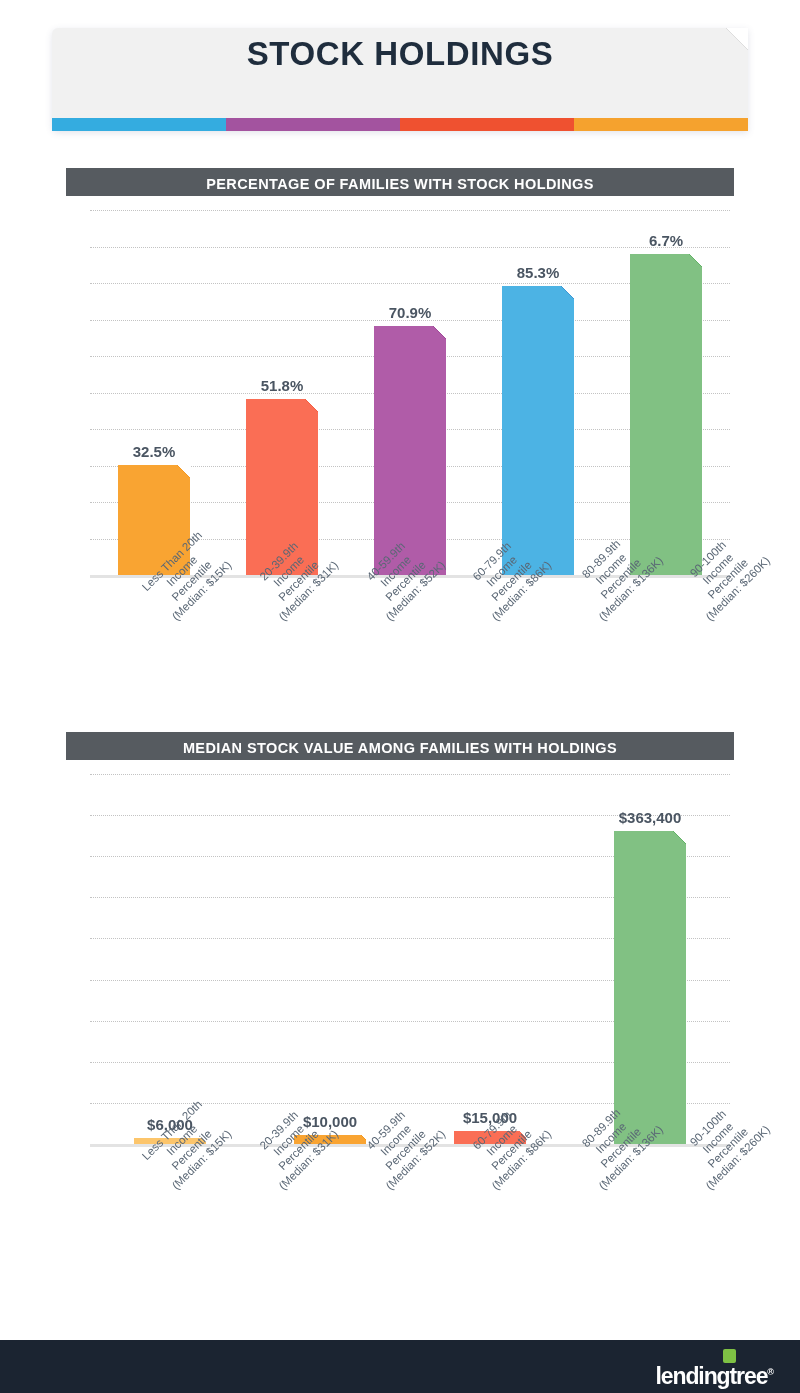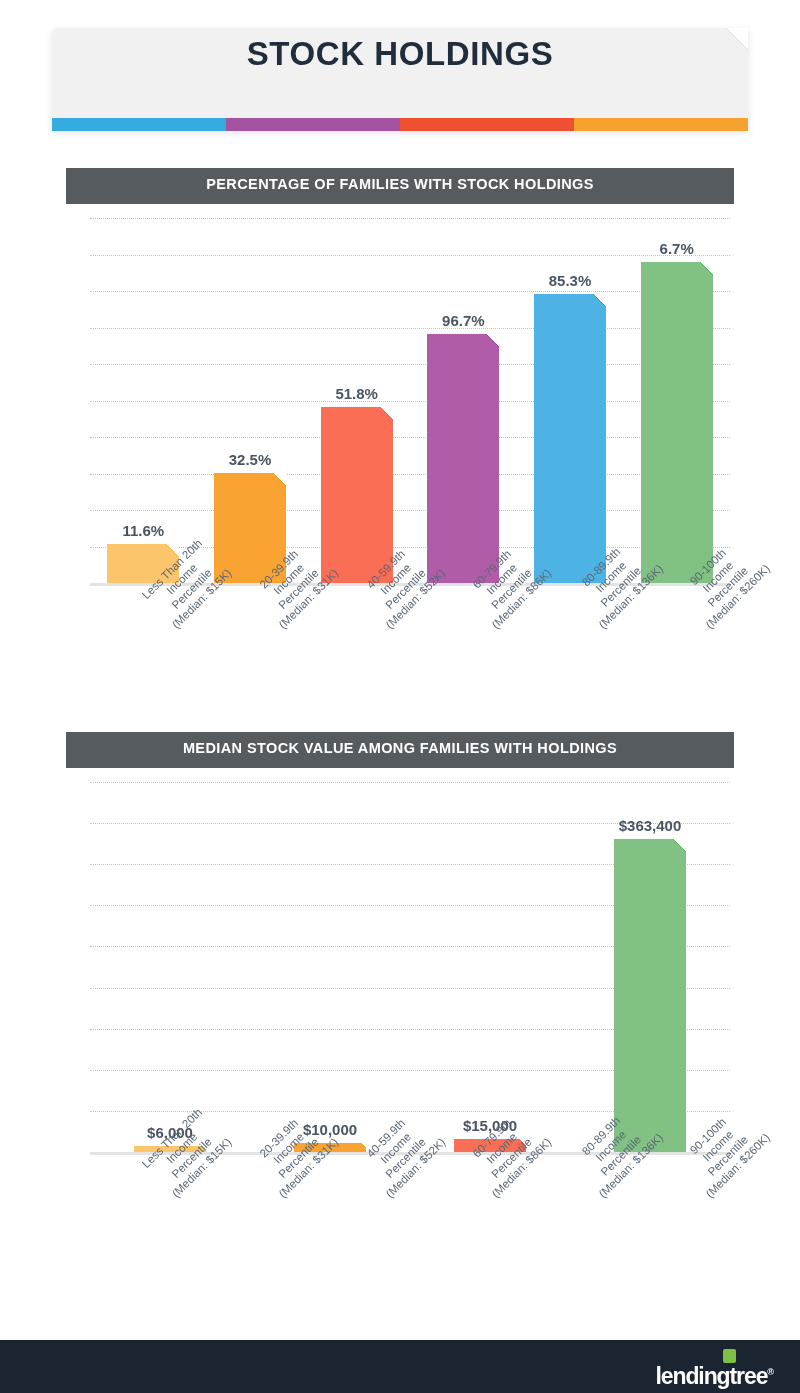--- a/index.html
+++ b/index.html
@@ -60,21 +60,21 @@
     bottom: 0;
     width: 696px;
     height: 13px;
     display: flex;
   }
   .accent-seg { flex: 1 1 0; height: 100%; }
 
   
   .section { position: absolute; left: 66px; width: 668px; }
   .section-title {
-    height: 36px;
+    height: 28px;
     line-height: 32px;
     background: #565b60;
     color: #ffffff;
     text-align: center;
     font-size: 14.5px;
     font-weight: bold;
     letter-spacing: 0.4px;
   }
 
   .plot {
@@ -233,42 +233,35 @@
         <div class="gridline" style="top: 109.5px;"></div>
         <div class="gridline" style="top: 146px;"></div>
         <div class="gridline" style="top: 182.5px;"></div>
         <div class="gridline" style="top: 219px;"></div>
         <div class="gridline" style="top: 255.5px;"></div>
         <div class="gridline" style="top: 292px;"></div>
         <div class="gridline" style="top: 328.5px;"></div>
       </div>
     <div class="bars" id="bars-0">
         <div class="bar-slot">
-          <div class="bar-value">11.6%</div>
-          <div class="bar" style="height: 39.324px; background: rgb(252, 197, 107);">
-            <div class="bar-fold" style="border-top: 13px solid rgb(247, 177, 79); border-left: 13px solid transparent;"></div>
-            <div class="bar-fold-white" style="width: 13px; height: 13px;"></div>
-          </div>
-        </div>
-        <div class="bar-slot">
           <div class="bar-value">32.5%</div>
           <div class="bar" style="height: 110.175px; background: rgb(249, 164, 50);">
             <div class="bar-fold" style="border-top: 13px solid rgb(239, 142, 18); border-left: 13px solid transparent;"></div>
             <div class="bar-fold-white" style="width: 13px; height: 13px;"></div>
           </div>
         </div>
         <div class="bar-slot">
           <div class="bar-value">51.8%</div>
           <div class="bar" style="height: 175.602px; background: rgb(250, 110, 85);">
             <div class="bar-fold" style="border-top: 13px solid rgb(239, 79, 51); border-left: 13px solid transparent;"></div>
             <div class="bar-fold-white" style="width: 13px; height: 13px;"></div>
           </div>
         </div>
         <div class="bar-slot">
-          <div class="bar-value">96.7%</div>
+          <div class="bar-value">70.9%</div>
           <div class="bar" style="height: 249.504px; background: rgb(176, 92, 168);">
             <div class="bar-fold" style="border-top: 13px solid rgb(146, 54, 139); border-left: 13px solid transparent;"></div>
             <div class="bar-fold-white" style="width: 13px; height: 13px;"></div>
           </div>
         </div>
         <div class="bar-slot">
           <div class="bar-value">85.3%</div>
           <div class="bar" style="height: 289.167px; background: rgb(76, 179, 228);">
             <div class="bar-fold" style="border-top: 13px solid rgb(47, 127, 196); border-left: 13px solid transparent;"></div>
             <div class="bar-fold-white" style="width: 13px; height: 13px;"></div>

